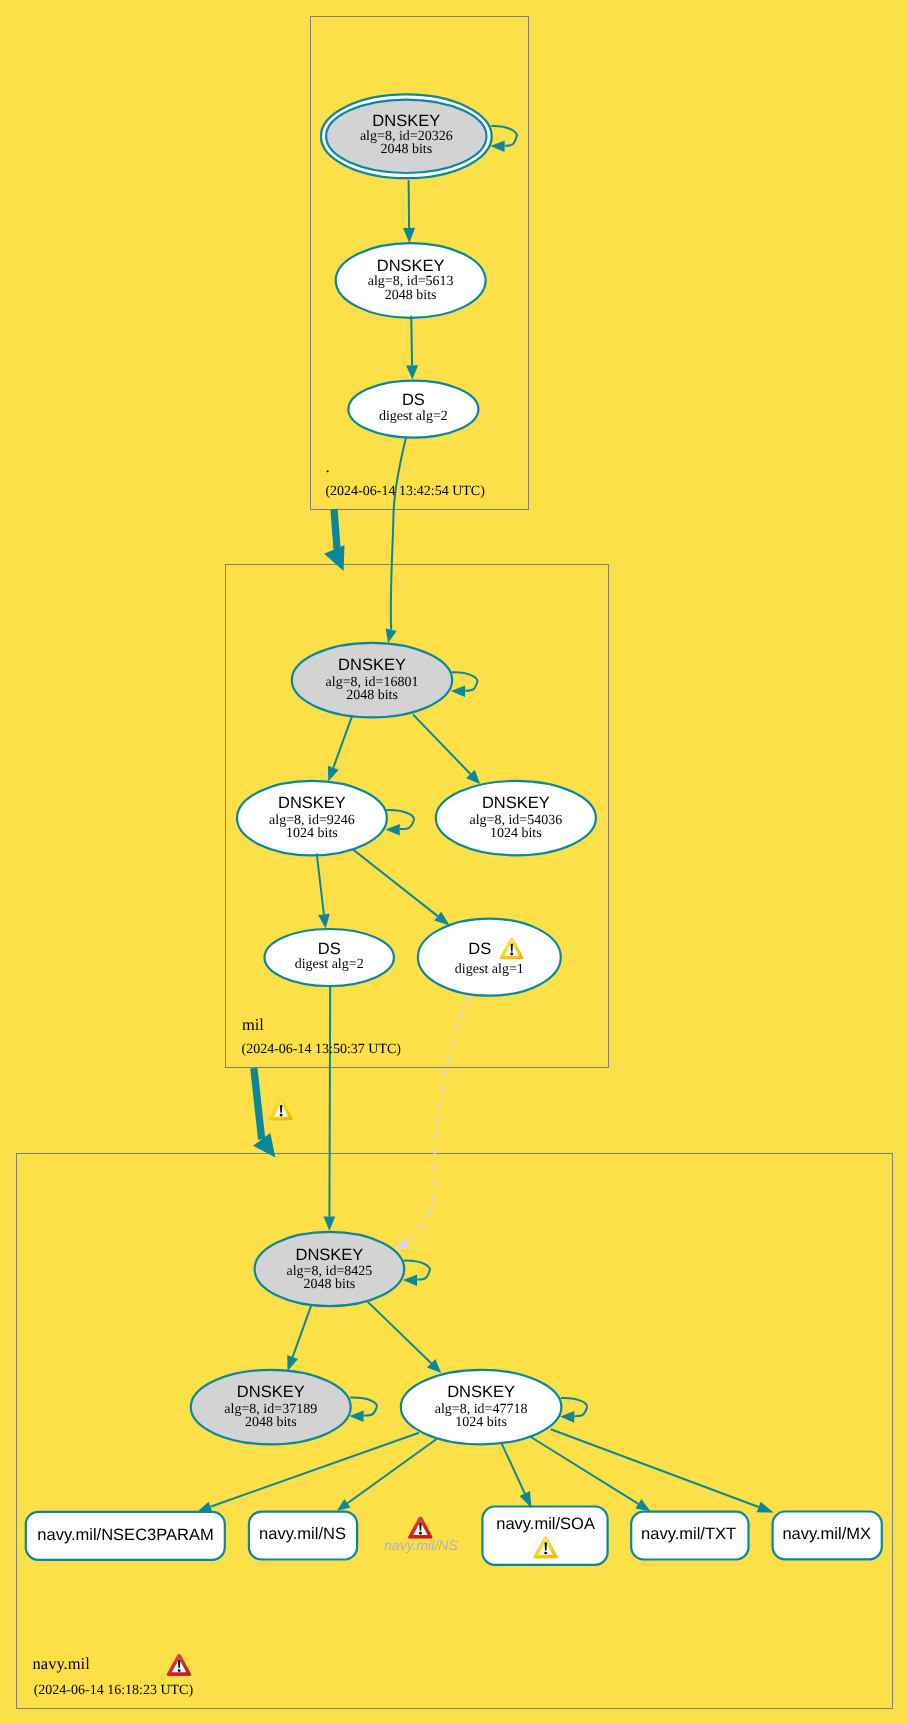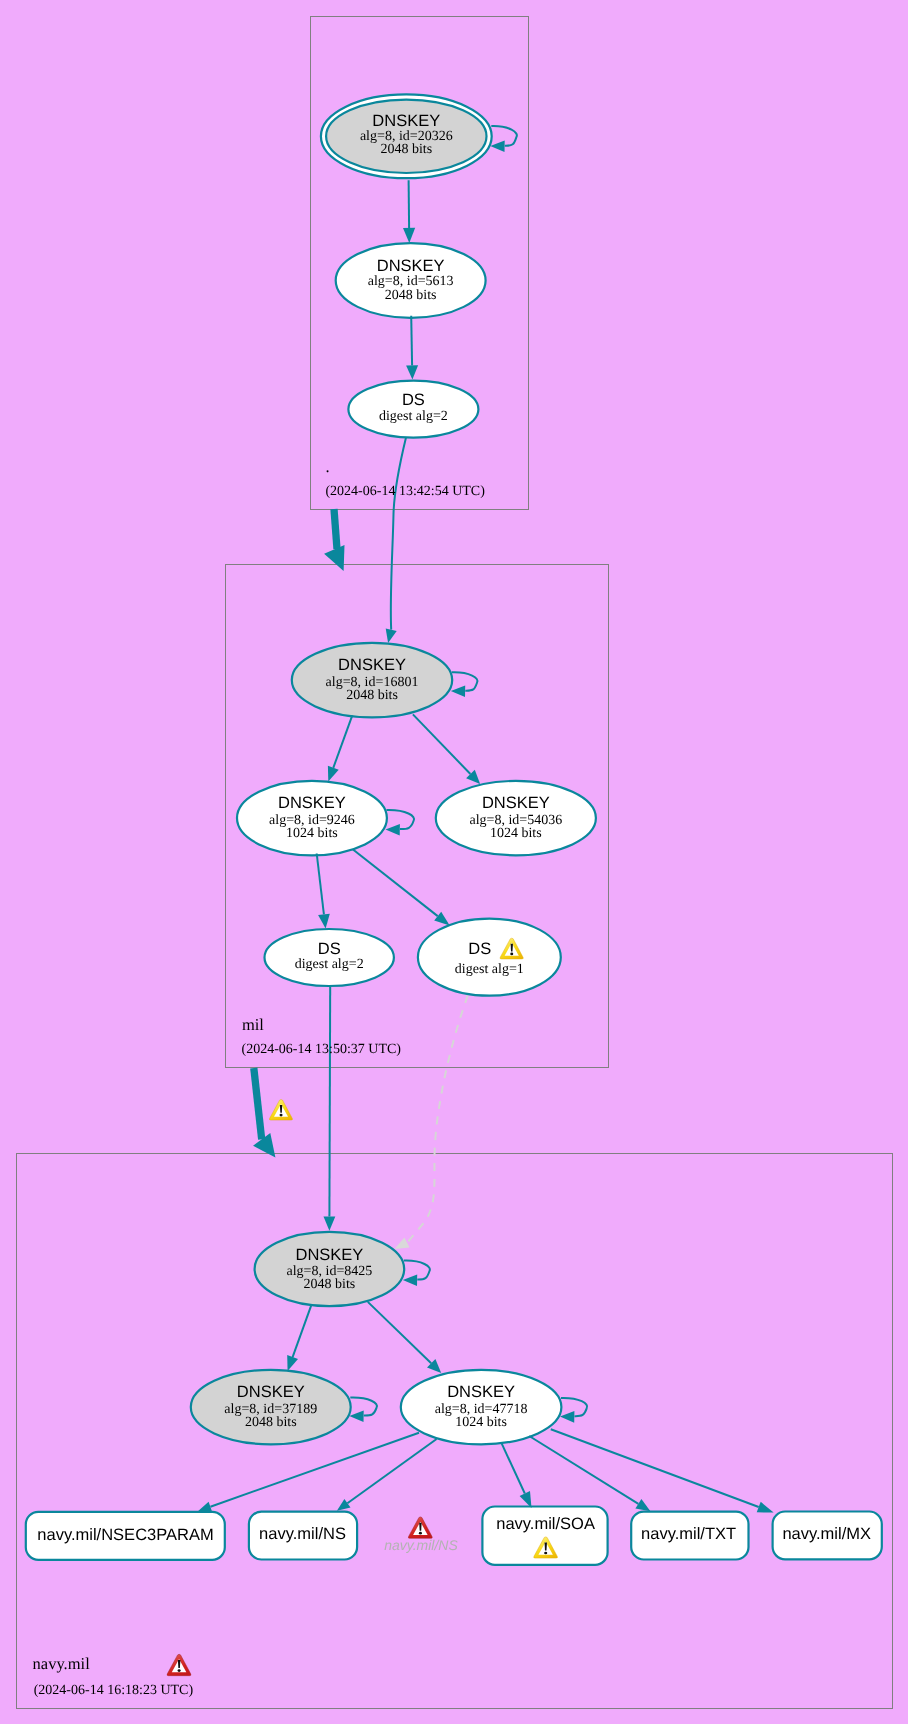--- a/index.html
+++ b/index.html
@@ -1,18 +1,18 @@
 <!DOCTYPE html>
 <html><head>
 <meta charset="utf-8">
 <style>
   html,body{margin:0;padding:0;background:#ffffff;}
   *{-webkit-font-smoothing:antialiased;text-rendering:geometricPrecision;}
   body{width:908px;height:1724px;overflow:hidden;font-family:"Liberation Sans",sans-serif;}
-  #root{position:relative;width:908px;height:1724px;background:#f0abfc;}
+  #root{position:relative;width:908px;height:1724px;background:#fde047;}
   svg#graph{display:block;position:absolute;left:0;top:0;}
   .zbox{fill:none;stroke:#808080;stroke-width:1;}
   .edge{fill:none;stroke:#0a879c;stroke-width:2;stroke-linecap:butt;}
   .edge-bold{fill:none;stroke:#0a879c;stroke-width:7.3;}
   .edge-insecure{fill:none;stroke:#d6d6d6;stroke-width:2;stroke-dasharray:8 7.6;}
   .ahead{fill:#0a879c;stroke:none;}
   .ahead-insecure{fill:#d9d9d9;stroke:none;}
   .nd{fill:#ffffff;stroke:#0a879c;stroke-width:2.2;}
   .nd-sec{fill:#d3d3d3;stroke:#0a879c;stroke-width:2.2;}
   .t-head{font-family:"Liberation Sans",sans-serif;font-size:16.5px;fill:#000;}

